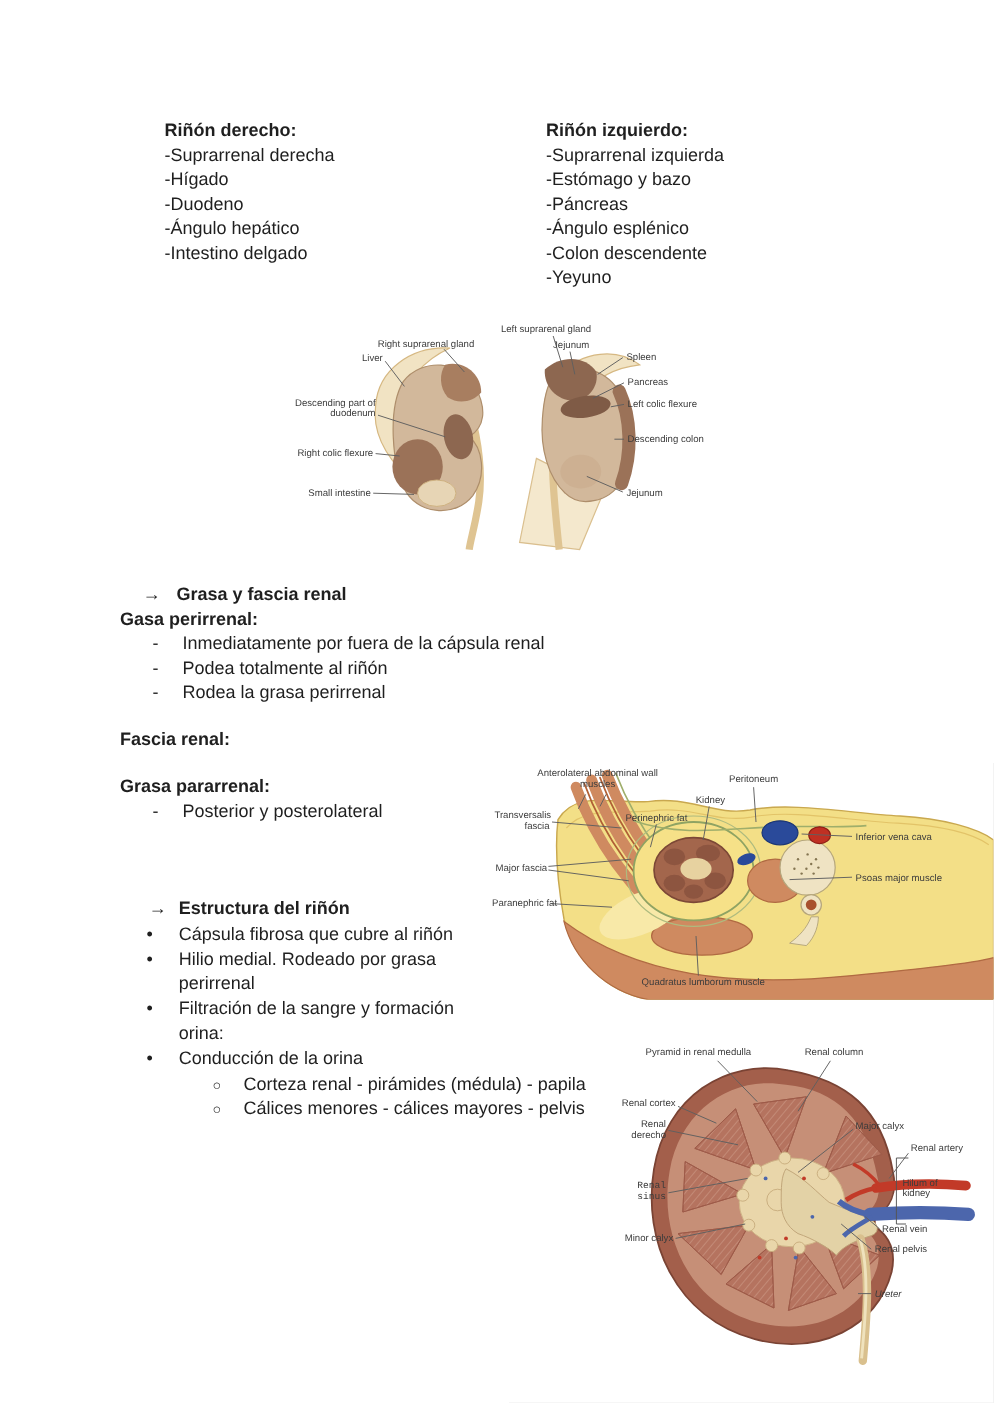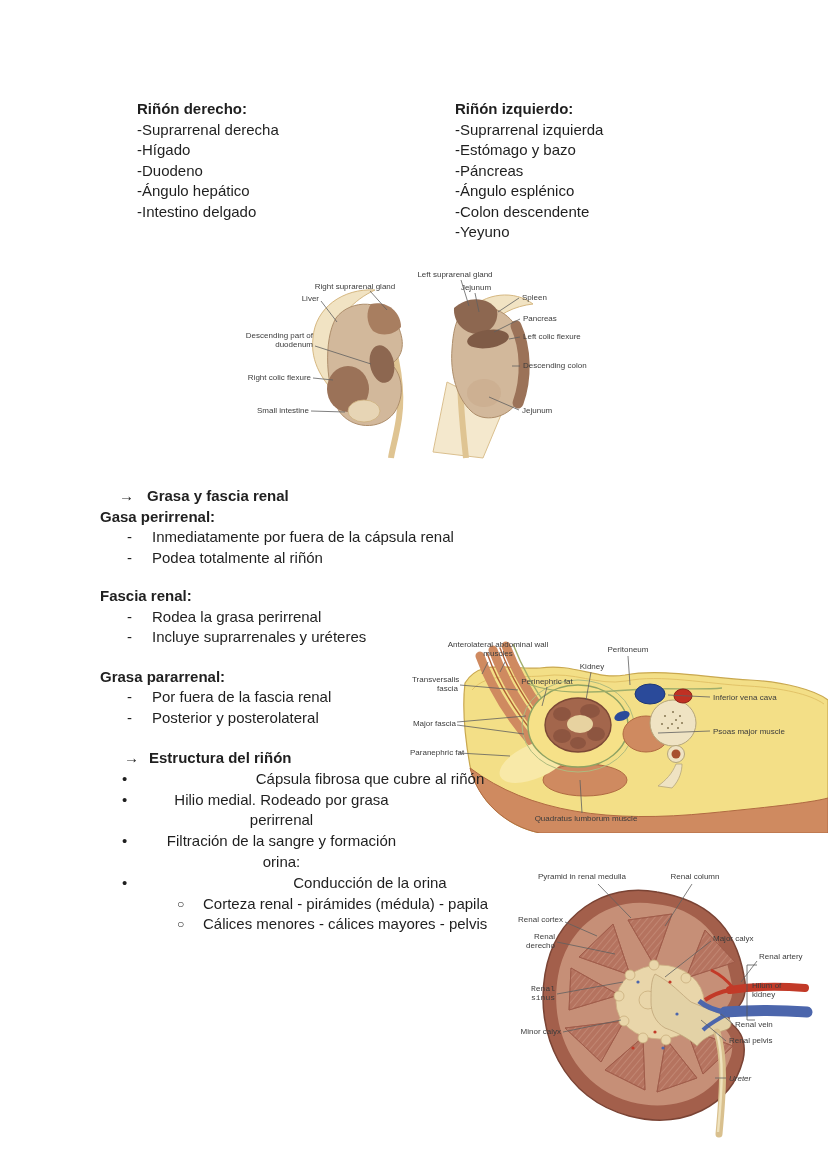--- a/index.html
+++ b/index.html
@@ -17,21 +17,21 @@
   .doc-line2{font-size:15px; line-height:20.8px;}
   .bold{font-weight:bold;}
   .arrow-line{display:flex; padding-left:19px; white-space:nowrap;}
   .arrow-line .arrow{font-weight:bold; margin-right:13px;}
   .arrow-line2{display:flex; padding-left:3px; white-space:nowrap;}
   .arrow-line2 .arrow{font-weight:bold; margin-right:10px;}
   .dash-item{padding-left:52px; position:relative;}
   .dash-item::before{content:"-"; position:absolute; left:27px;}
   .gap18{margin-top:18px;}
   .gap19{margin-top:19px;}
-  .b1{padding-left:28px; position:relative; white-space:normal;text-align:center;}
+  .b1{padding-left:28px; position:relative; white-space:normal;}
   .b1::before{content:"\2022"; position:absolute; left:1px; top:0;}
   .b2{padding-left:82px; position:relative;}
   .b2::before{content:"\25CB"; position:absolute; left:56px; top:0; font-size:12px;}
   .narrow{max-width:293px; box-sizing:border-box; white-space:normal;}
   figure{margin:0;}
   .fig{position:absolute;}
   .fig svg{position:absolute; left:0; top:0;}
   .fig-label{
     position:absolute; font-size:8px; line-height:1.18; color:var(--label-ink);
     white-space:normal;
@@ -113,25 +113,23 @@
   </figure>
 
   <div class="abs" style="left:100px; top:486px; width:440px;">
     <div class="doc-line arrow-line">
       <span class="arrow">→</span>
       <span class="bold">Grasa y fascia renal</span>
     </div>
     <div class="doc-line bold">Gasa perirrenal:</div>
     <div class="doc-line dash-item">Inmediatamente por fuera de la cápsula renal</div>
     <div class="doc-line dash-item">Podea totalmente al riñón</div>
+    <div class="doc-line dash-item">Rodea la grasa perirrenal</div>
     <div class="doc-line bold gap18">Fascia renal:</div>
-    <div class="doc-line dash-item">Rodea la grasa perirrenal</div>
-    <div class="doc-line dash-item">Incluye suprarrenales y uréteres</div>
     <div class="doc-line bold gap19">Grasa pararrenal:</div>
-    <div class="doc-line dash-item">Por fuera de la fascia renal</div>
     <div class="doc-line dash-item">Posterior y posterolateral</div>
   </div>
 
   <figure class="fig" style="left:410px; top:628px; width:420px; height:205px;">
     <svg width="420" height="205" viewBox="0 0 420 205">
 
       <path d="M55,55 C70,30 100,42 130,40 C165,35 185,52 215,47 C250,40 300,50 340,52 C375,54 405,62 418,72 L418,205 L130,205 C95,198 68,172 60,138 C55,110 52,80 55,55 Z" fill="#f3df87" stroke="#c9a84f" stroke-width="1.2"></path>
       <path d="M62,62 C78,44 104,50 132,48 C166,43 186,58 216,53 C250,46 298,56 338,58 C372,60 400,66 414,76" stroke="#e2c368" stroke-width="1" fill="none"></path>
 
       <path d="M60,140 C120,185 200,195 300,185 C350,180 400,175 418,170 L418,205 L130,205 C95,198 68,172 60,140 Z" fill="#cf8a60" stroke="#b06a42" stroke-width="1"></path>

